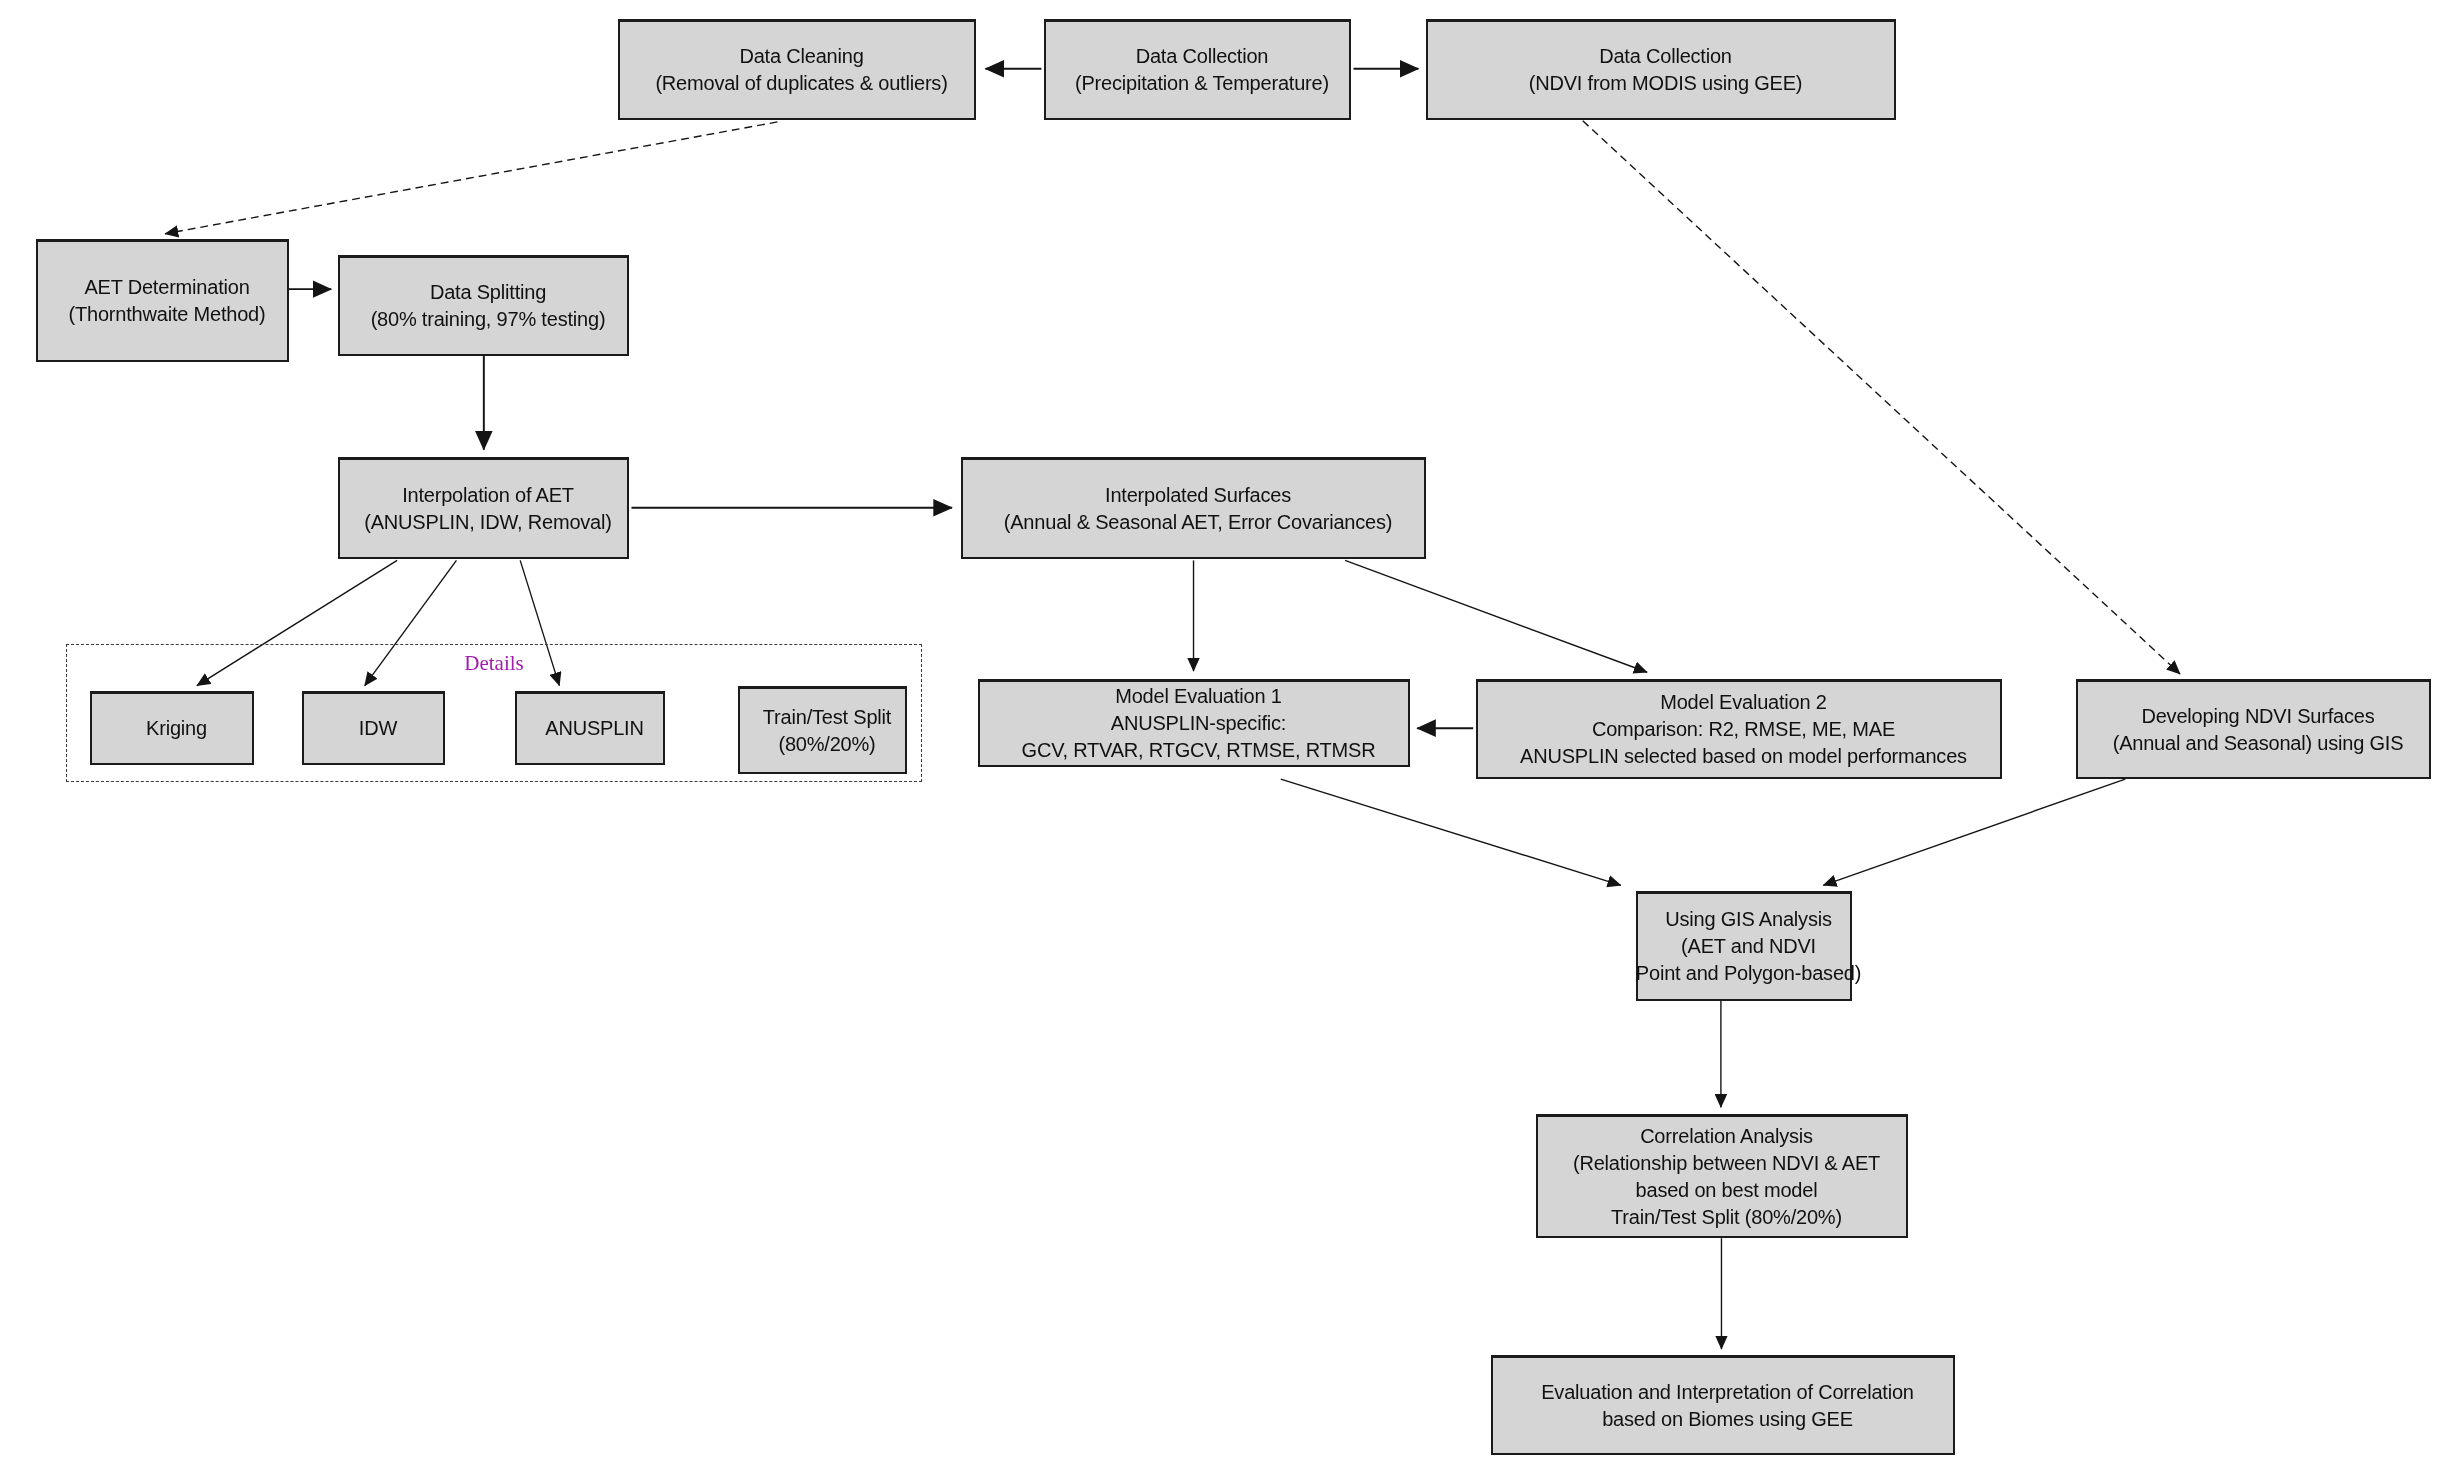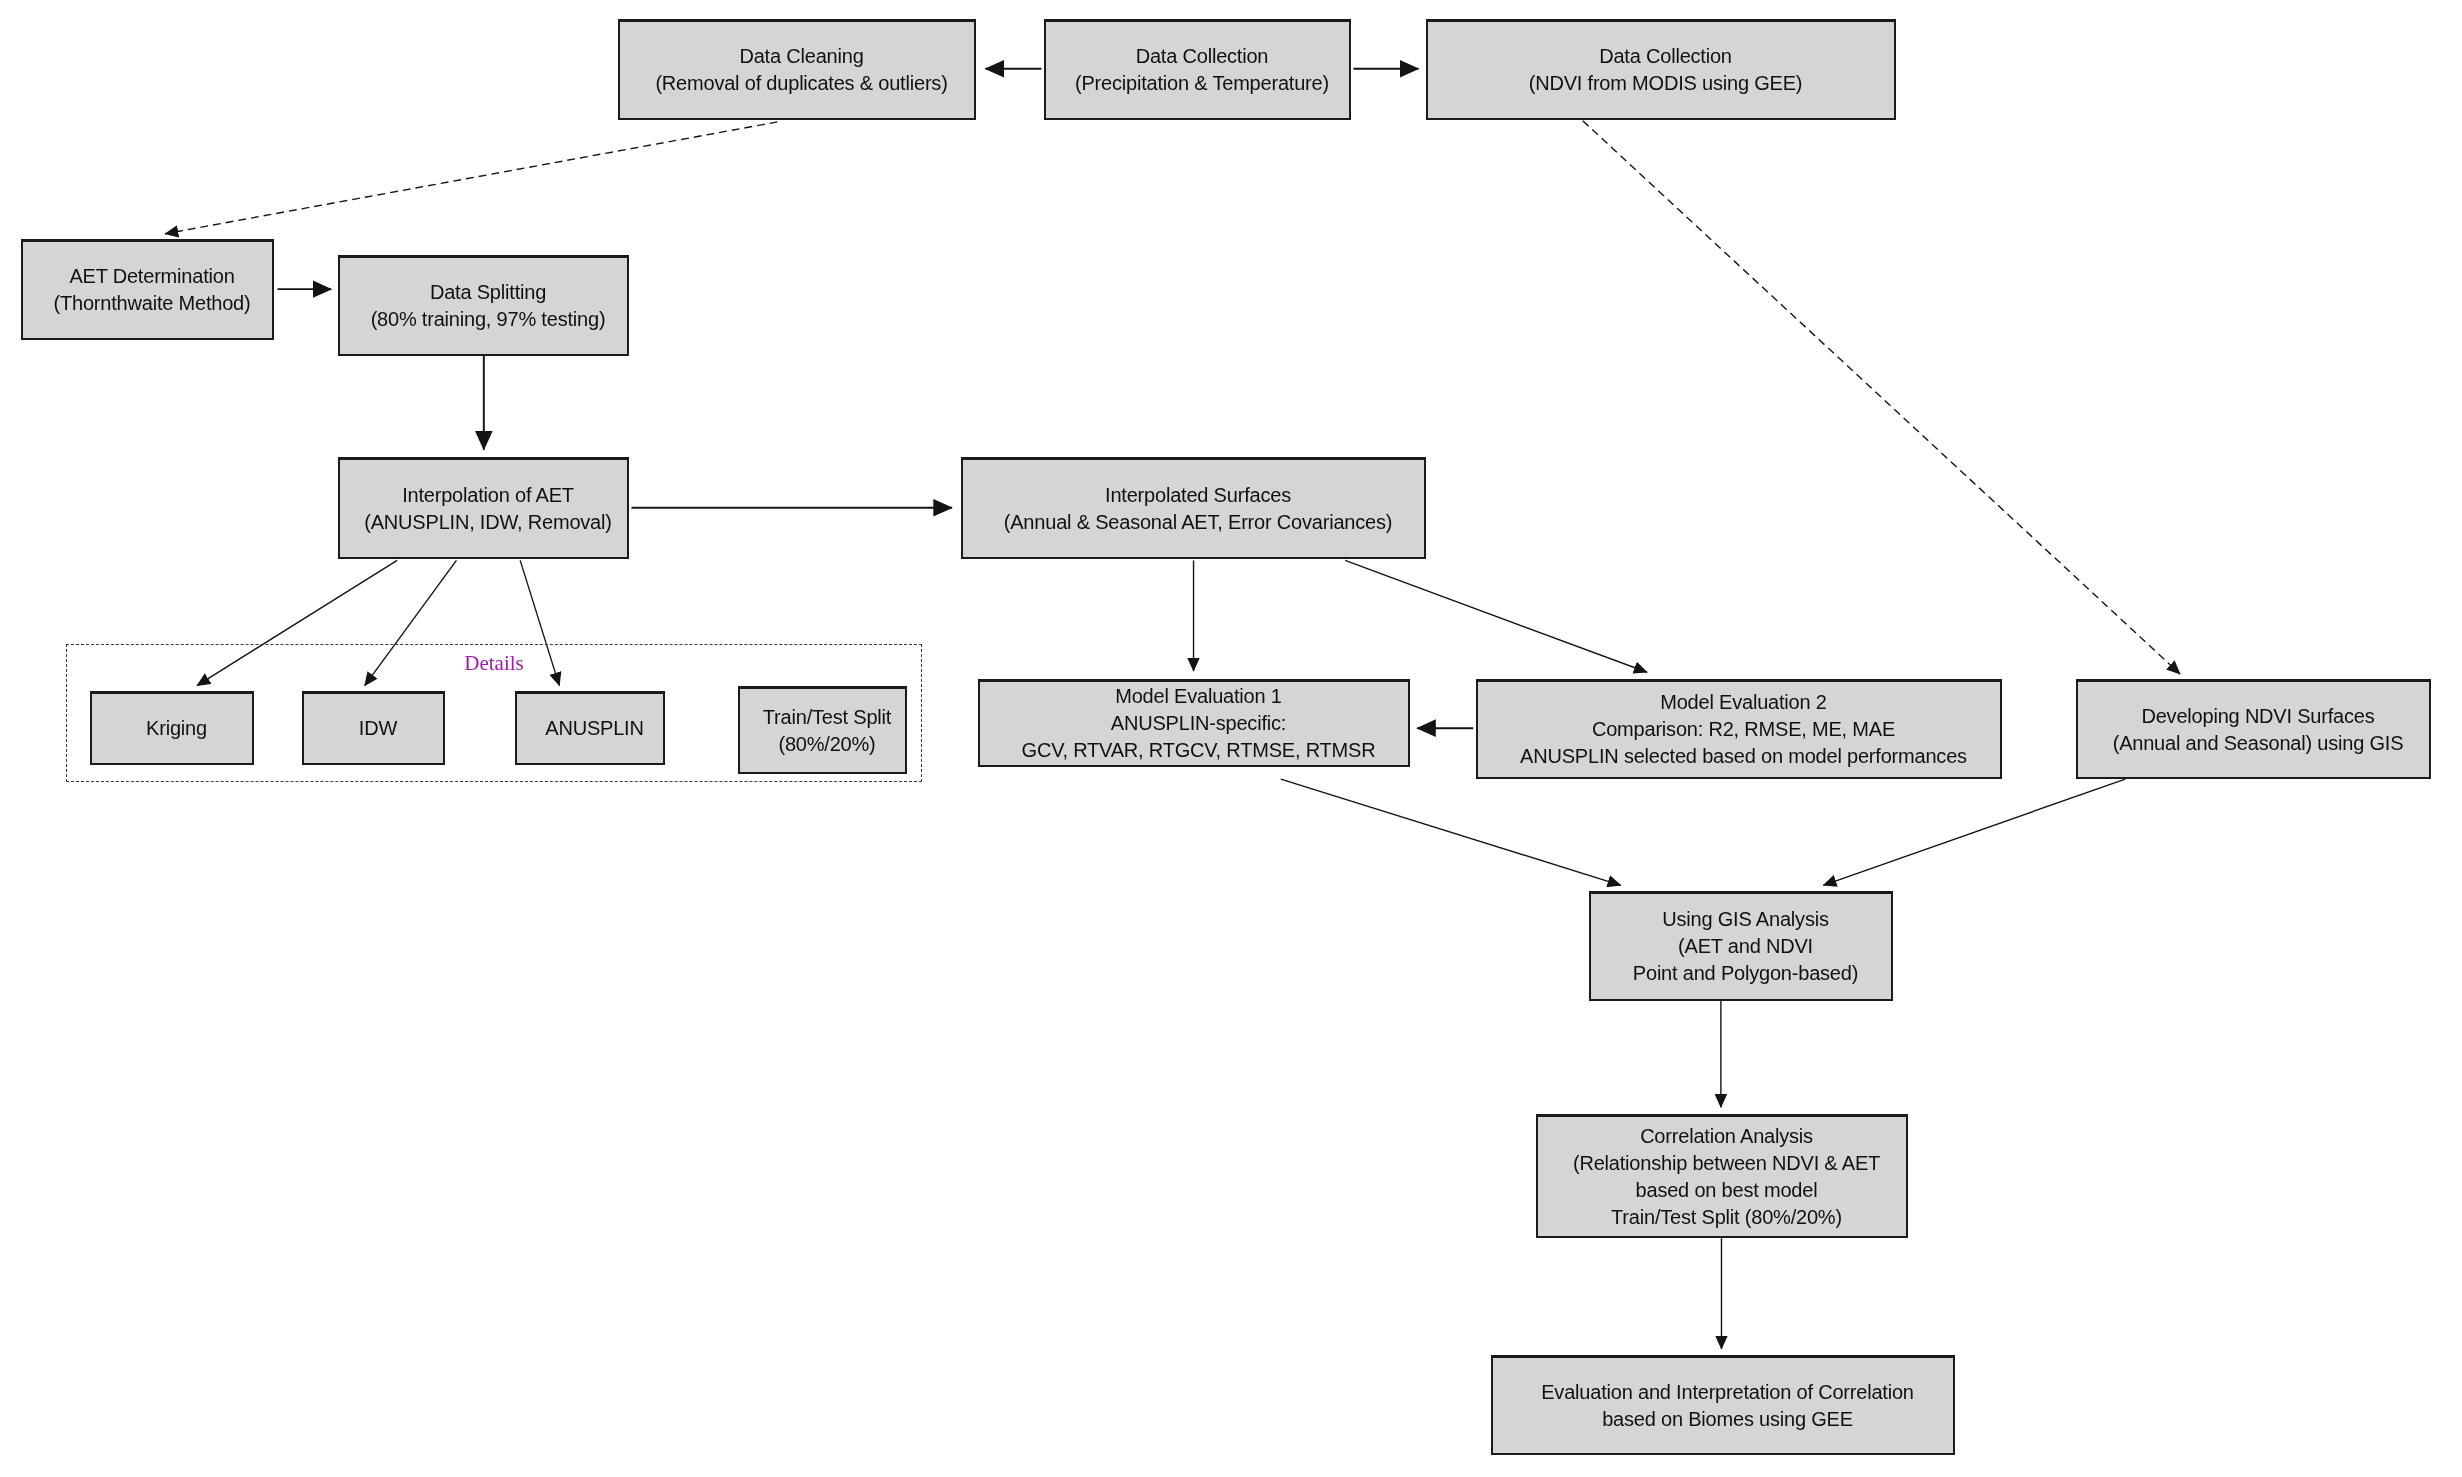--- a/index.html
+++ b/index.html
@@ -109,21 +109,21 @@
   <div class="node" style="left:1044px; top:19px; width:307px; height:101px">
     <span>Data Collection</span>
     <span>(Precipitation &amp; Temperature)</span>
   </div>
 
   <div class="node" style="left:1426px; top:19px; width:470px; height:101px">
     <span>Data Collection</span>
     <span>(NDVI from MODIS using GEE)</span>
   </div>
 
-  <div class="node" style="left:21px; top:239px; width:253px; height:101px">
+  <div class="node" style="left:36px; top:239px; width:253px; height:123px">
     <span>AET Determination</span>
     <span>(Thornthwaite Method)</span>
   </div>
 
   <div class="node" style="left:338px; top:255px; width:291px; height:101px">
     <span>Data Splitting</span>
     <span>(80% training, 97% testing)</span>
   </div>
 
   <div class="node" style="left:338px; top:457px; width:291px; height:102px">
@@ -163,21 +163,21 @@
     <span>Model Evaluation 2</span>
     <span>Comparison: R2, RMSE, ME, MAE</span>
     <span>ANUSPLIN selected based on model performances</span>
   </div>
 
   <div class="node" style="left:2076px; top:679px; width:355px; height:100px">
     <span>Developing NDVI Surfaces</span>
     <span>(Annual and Seasonal) using GIS</span>
   </div>
 
-  <div class="node" style="left:1589px; top:891px; width:304px; height:110px">
+  <div class="node" style="left:1636px; top:891px; width:216px; height:110px">
     <span>Using GIS Analysis</span>
     <span>(AET and NDVI</span>
     <span>Point and Polygon-based)</span>
   </div>
 
   <div class="node" style="left:1536px; top:1114px; width:372px; height:124px">
     <span>Correlation Analysis</span>
     <span>(Relationship between NDVI &amp; AET</span>
     <span>based on best model</span>
     <span>Train/Test Split (80%/20%)</span>

